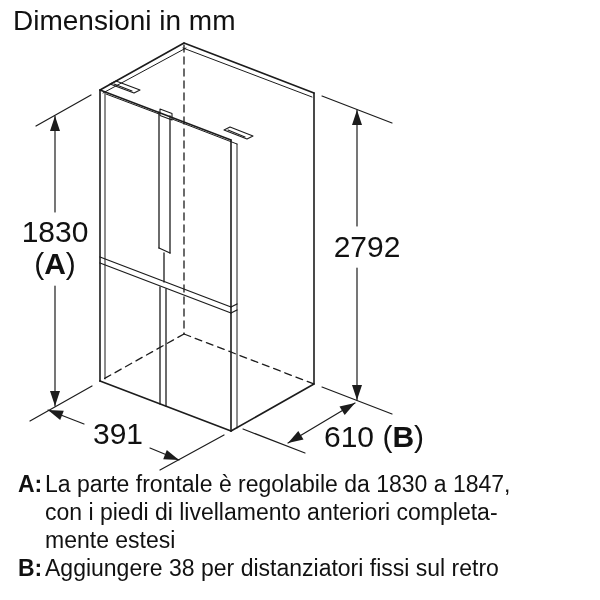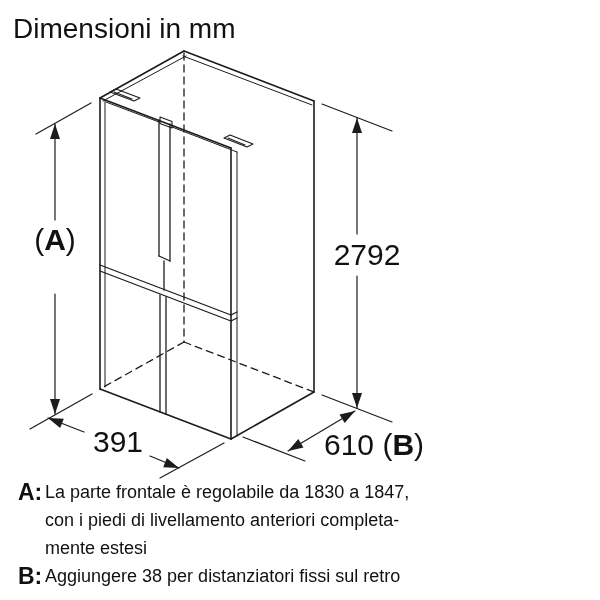--- a/index.html
+++ b/index.html
@@ -7,21 +7,21 @@
     --text:#111111;
     --bg:#ffffff;
   }
   html,body{margin:0;padding:0;}
   body{
     width:600px;height:600px;background:var(--bg);
     font-family:"Liberation Sans", sans-serif;
     color:var(--text);
     position:relative;overflow:hidden;
   }
-  .page{position:absolute;inset:0;margin-top:8px;}
+  .page{position:absolute;inset:0;}
   .title{
     position:absolute;left:13px;top:6px;
     font-size:28px;line-height:30px;color:var(--text);
     white-space:nowrap;
   }
   svg.drawing{position:absolute;left:0;top:0;width:600px;height:600px;}
   .dim-label{
     position:absolute;font-size:30px;line-height:32px;color:var(--text);
     text-align:center;white-space:nowrap;
   }
@@ -31,21 +31,21 @@
   #lbl-width{left:68px;top:418px;width:100px;}
   #lbl-depth{left:324px;top:421px;text-align:right;}
   .notes{
     position:absolute;left:18px;top:470px;width:578px;
   }
   .note{display:flex;align-items:flex-start;}
   .note .note-label{
     flex:0 0 27px;font-weight:bold;font-size:23px;line-height:28px;
   }
   .note .note-text{
-    font-size:18px;line-height:28px;white-space:pre-line;width:551px;
+    font-size:23px;line-height:28px;white-space:pre-line;width:551px;
   }
 </style>
 </head>
 <body>
 
 <div class="page">
 
   <div class="title">Dimensioni in mm</div>
 
   <svg class="drawing" viewBox="0 0 600 600" fill="none" stroke-linecap="round" stroke-linejoin="round">
@@ -122,20 +122,21 @@
       <polygon points="357,110 352,125 362,125"></polygon>
       <polygon points="357,400 352,385 362,385"></polygon>
       <polygon points="48,410 60.2,420.1 63.8,410.7"></polygon>
       <polygon points="179,460 163.2,459.3 166.8,449.9"></polygon>
       <polygon points="288,443 303.5,439.6 298.3,431"></polygon>
       <polygon points="355,403 344.7,415 339.5,406.4"></polygon>
     </g>
   </svg>
 
   <div class="dim-label" id="lbl-front-height">
+    <div>1830</div>
     <div><span>(</span><span class="key">A</span><span>)</span></div>
   </div>
 
   <div class="dim-label" id="lbl-back-height">
     <span>2792</span>
   </div>
 
   <div class="dim-label" id="lbl-width">
     <span>391</span>
   </div>

